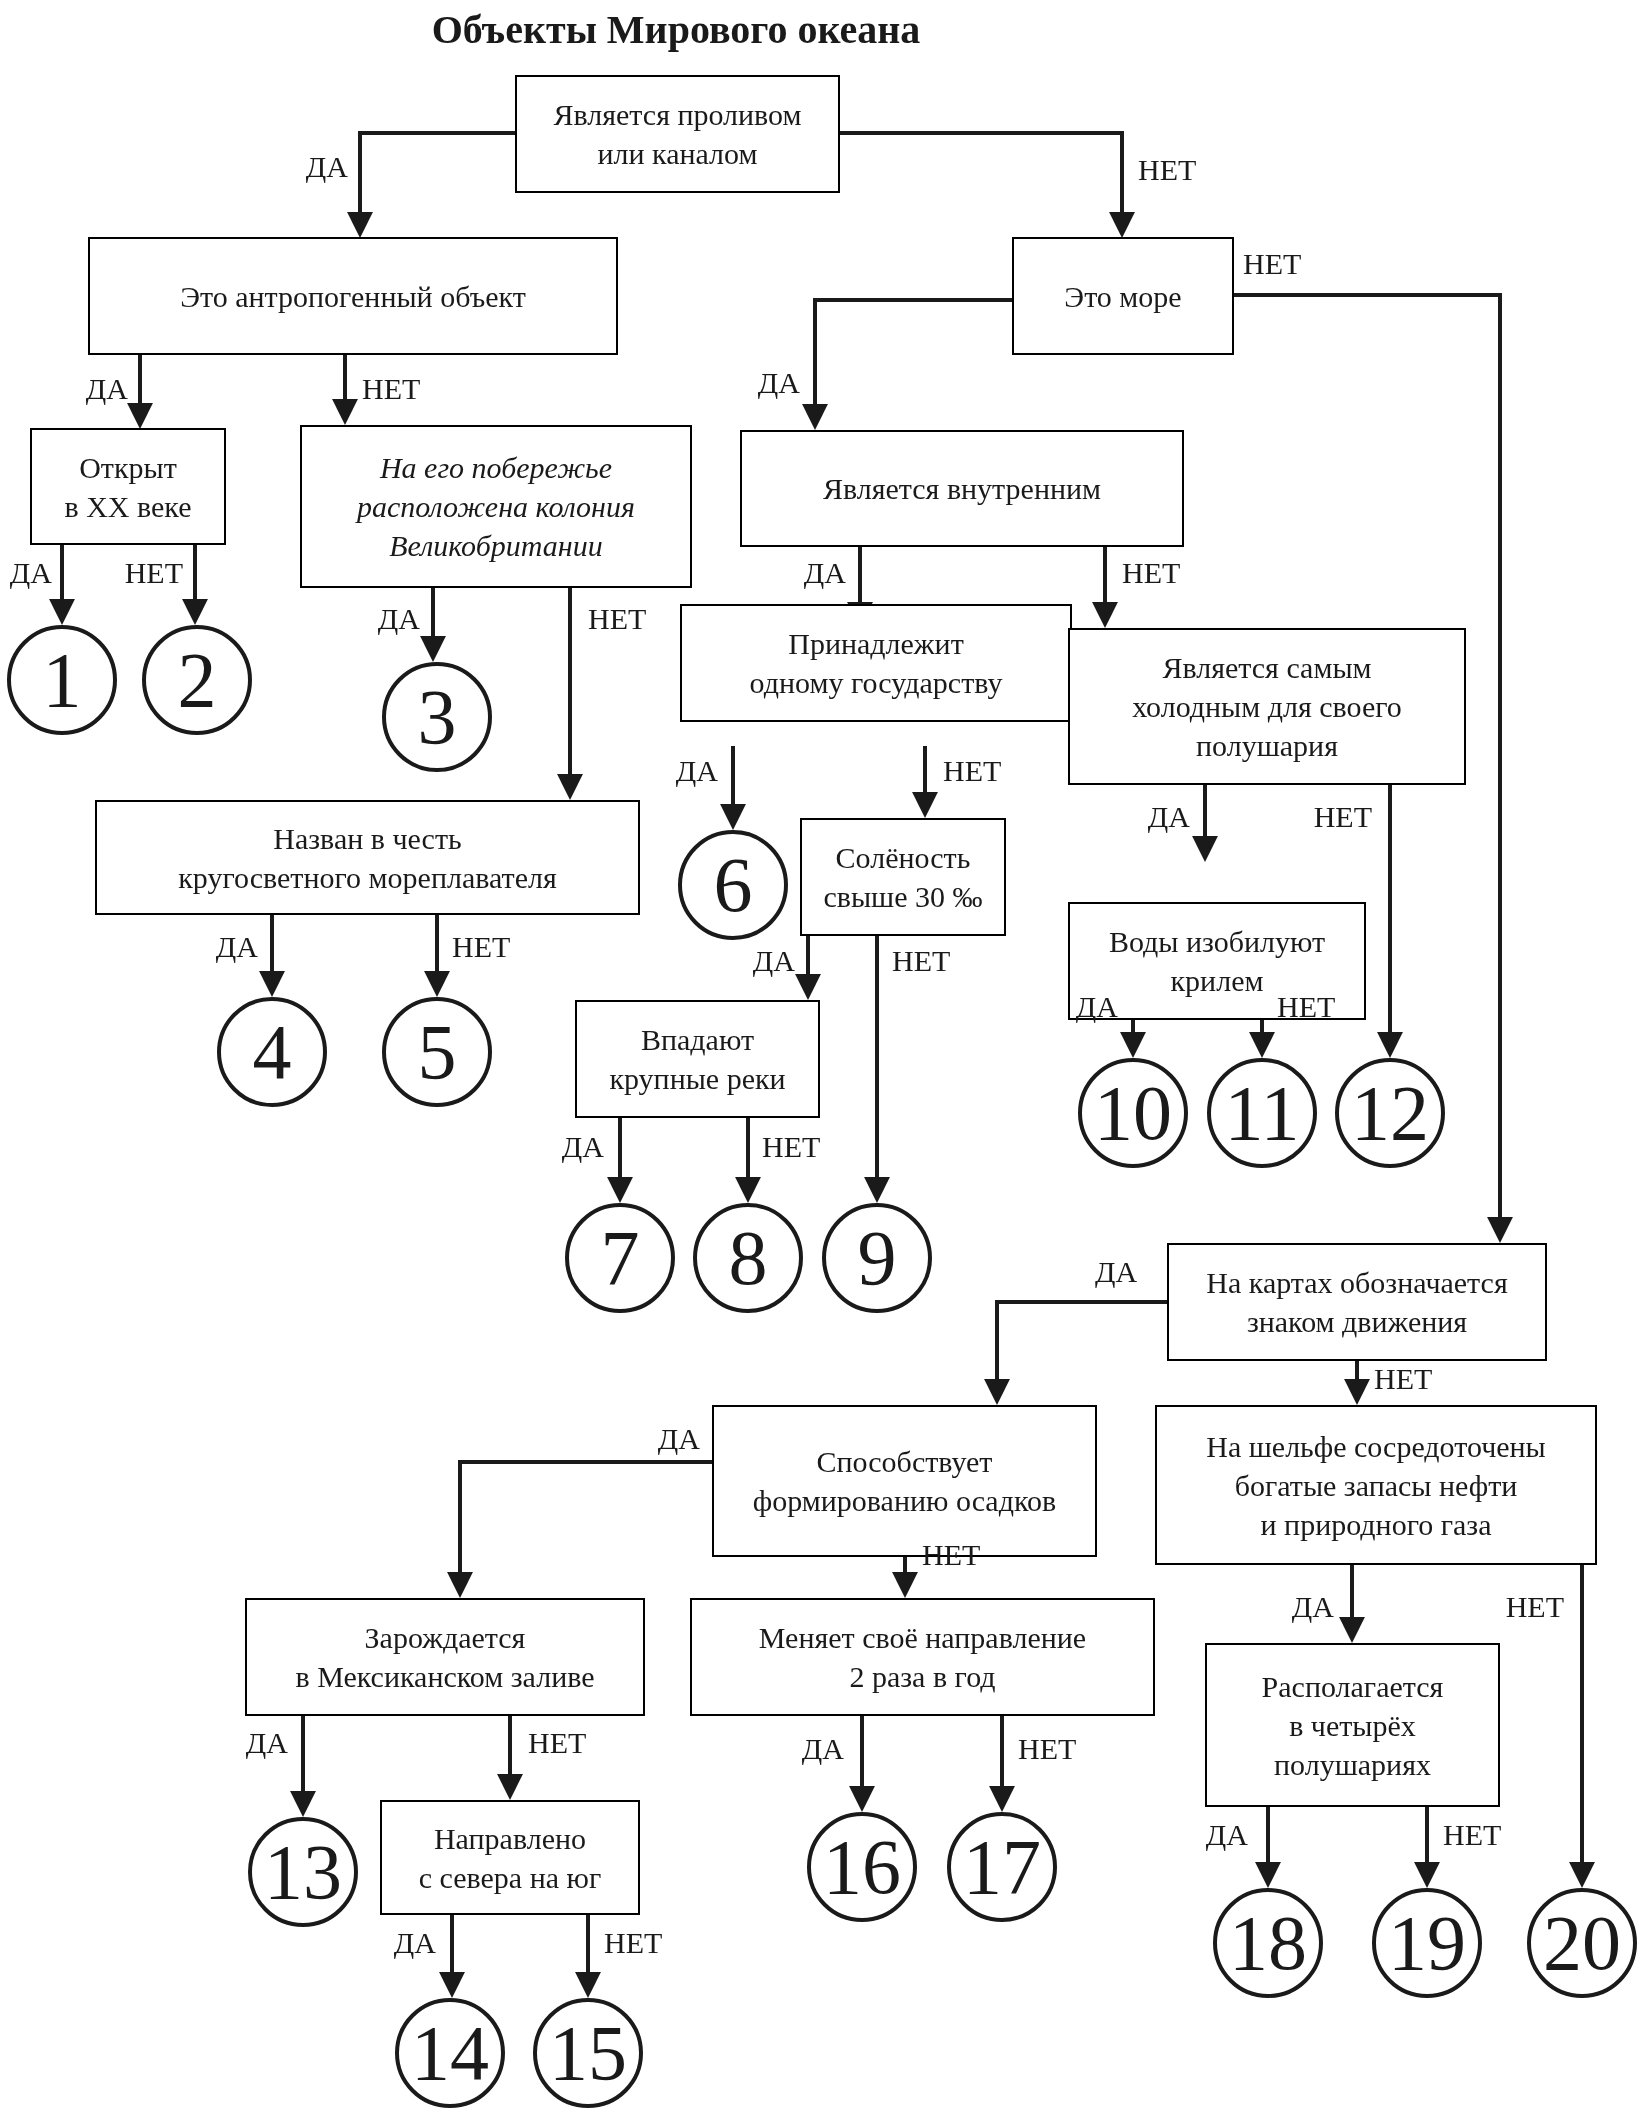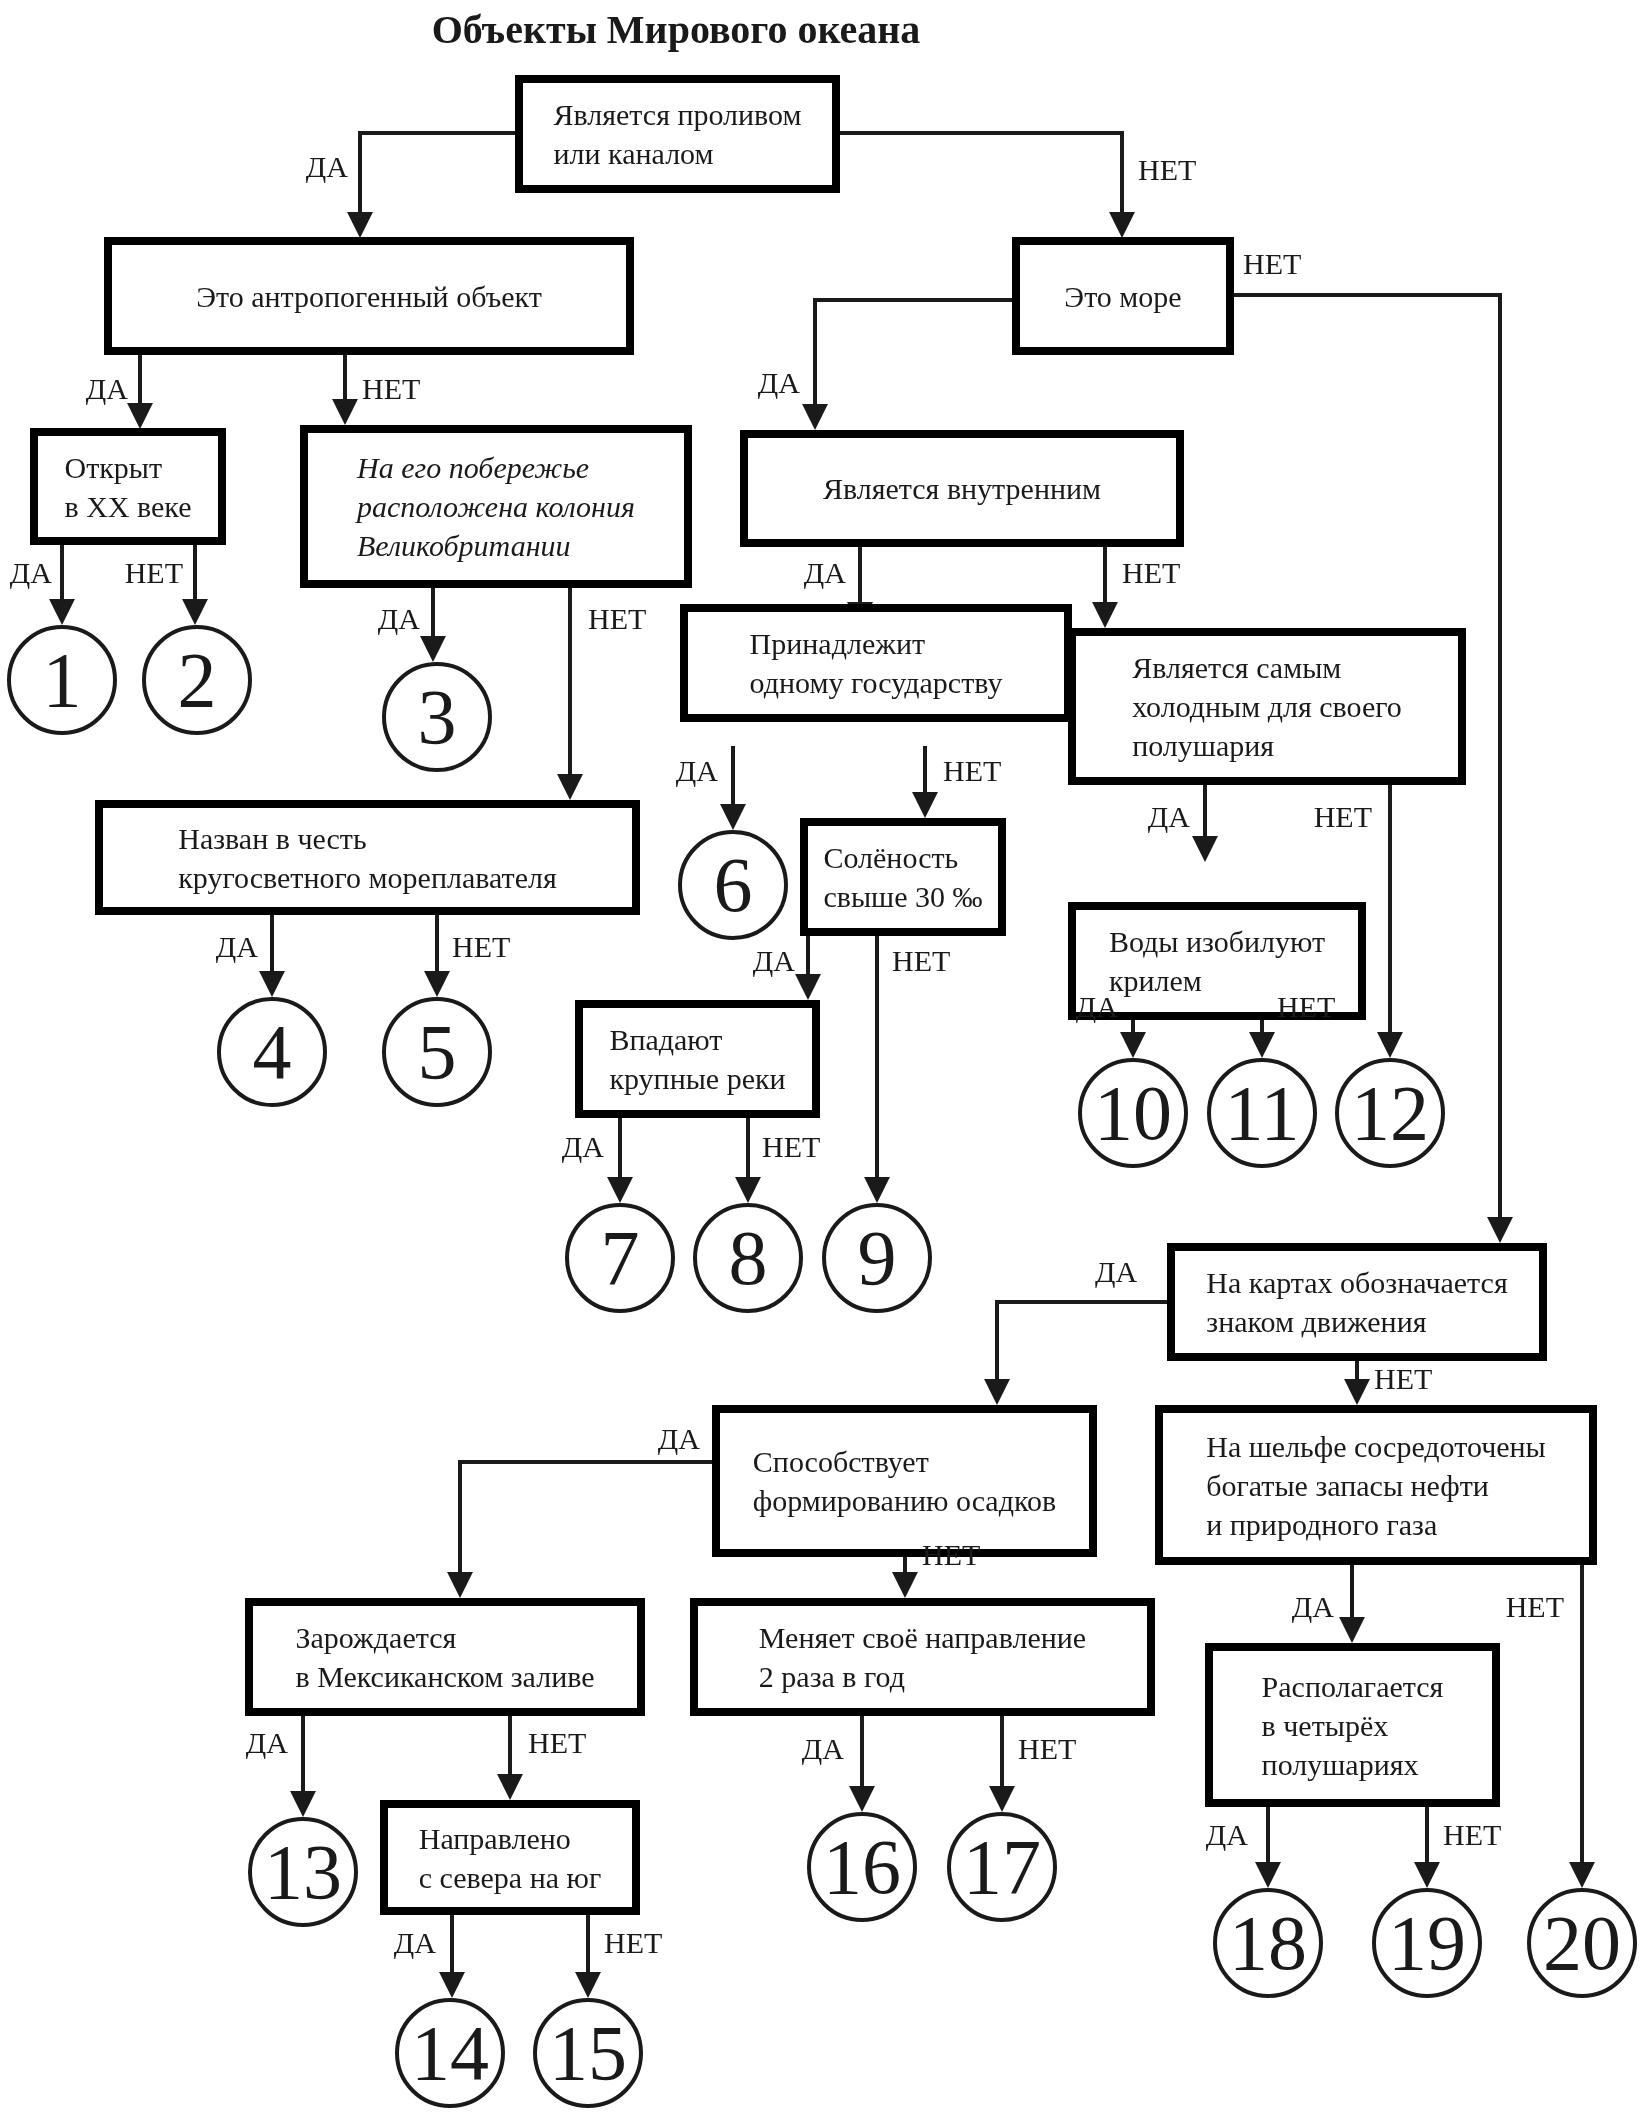--- a/index.html
+++ b/index.html
@@ -1,21 +1,21 @@
 <!DOCTYPE html>
 <html><head>
 <meta charset="utf-8">
 <style>
   html,body{margin:0;padding:0;background:#ffffff;}
   body{font-family:"Liberation Serif","DejaVu Serif",serif;color:#1a1a1a;}
   .stage{position:relative;width:1640px;height:2114px;background:#ffffff;overflow:hidden;}
   .title{position:absolute;left:676px;top:6px;transform:translateX(-50%);
          font-size:40px;font-weight:bold;white-space:nowrap;}
-  .node{position:absolute;box-sizing:border-box;border:8px solid #000000;background:#ffffff;
-        display:flex;align-items:center;justify-content:center;text-align:left;
+  .node{position:absolute;box-sizing:border-box;border:2px solid #000000;background:#ffffff;
+        display:flex;align-items:center;justify-content:center;text-align:center;
         white-space:pre-line;font-size:30px;line-height:1.3;}
   .term{position:absolute;box-sizing:border-box;width:110px;height:110px;border:4px solid #1a1a1a;
         border-radius:50%;background:#ffffff;display:flex;align-items:center;justify-content:center;
         font-size:78px;line-height:1;}
   .lbl{position:absolute;font-size:30px;line-height:1.1;white-space:nowrap;}
   .lbl.r{transform:translateX(-100%);}
   svg.edges{position:absolute;left:0;top:0;}
   svg.edges path{stroke:#1a1a1a;stroke-width:4;fill:none;}
 </style>
 </head>
@@ -66,21 +66,21 @@
     <path d="M452 1915 V1994" marker-end="url(#arrow)"></path>
     <path d="M588 1915 V1994" marker-end="url(#arrow)"></path>
     <path d="M1268 1807 V1884" marker-end="url(#arrow)"></path>
     <path d="M1427 1807 V1884" marker-end="url(#arrow)"></path>
   </svg>
 
   <div class="title">Объекты Мирового океана</div>
 
   <div class="node" style="left:515px;top:75px;width:325px;height:118px;">Является проливом
 или каналом</div>
-  <div class="node" style="left:88px;top:237px;width:530px;height:118px;margin-left:16px;">Это антропогенный объект</div>
+  <div class="node" style="left:88px;top:237px;width:530px;height:118px;">Это антропогенный объект</div>
   <div class="node" style="left:1012px;top:237px;width:222px;height:118px;">Это море</div>
   <div class="node" style="left:30px;top:428px;width:196px;height:117px;">Открыт
 в XX веке</div>
   <div class="node" style="left:300px;top:425px;width:392px;height:163px;font-style:italic;">На его побережье
 расположена колония
 Великобритании</div>
   <div class="node" style="left:740px;top:430px;width:444px;height:117px;">Является внутренним</div>
   <div class="node" style="left:680px;top:604px;width:392px;height:118px;">Принадлежит
 одному государству</div>
   <div class="node" style="left:1068px;top:628px;width:398px;height:157px;">Является самым

